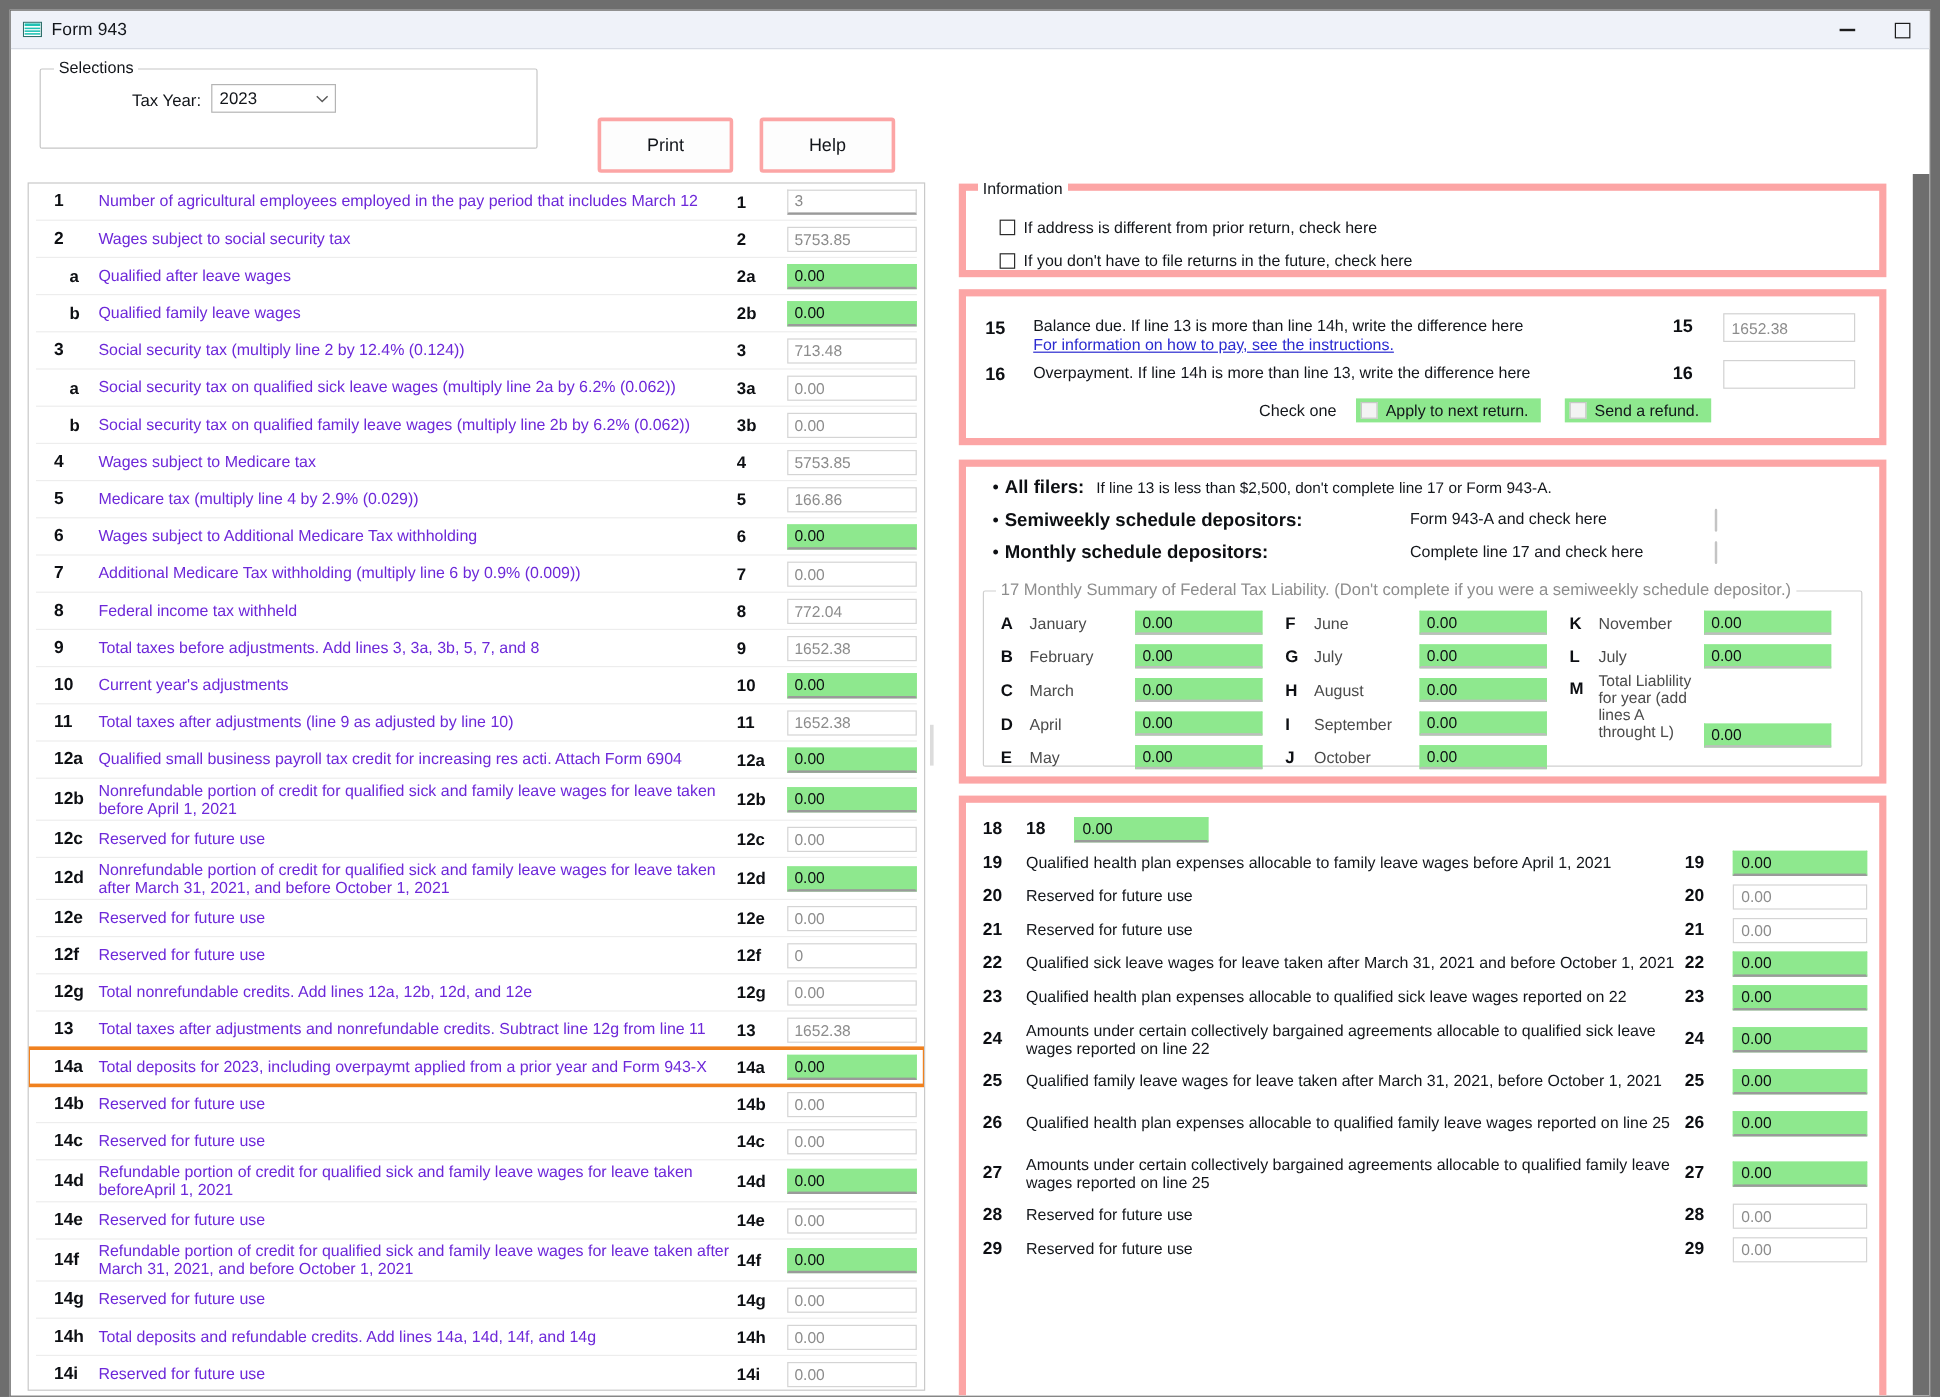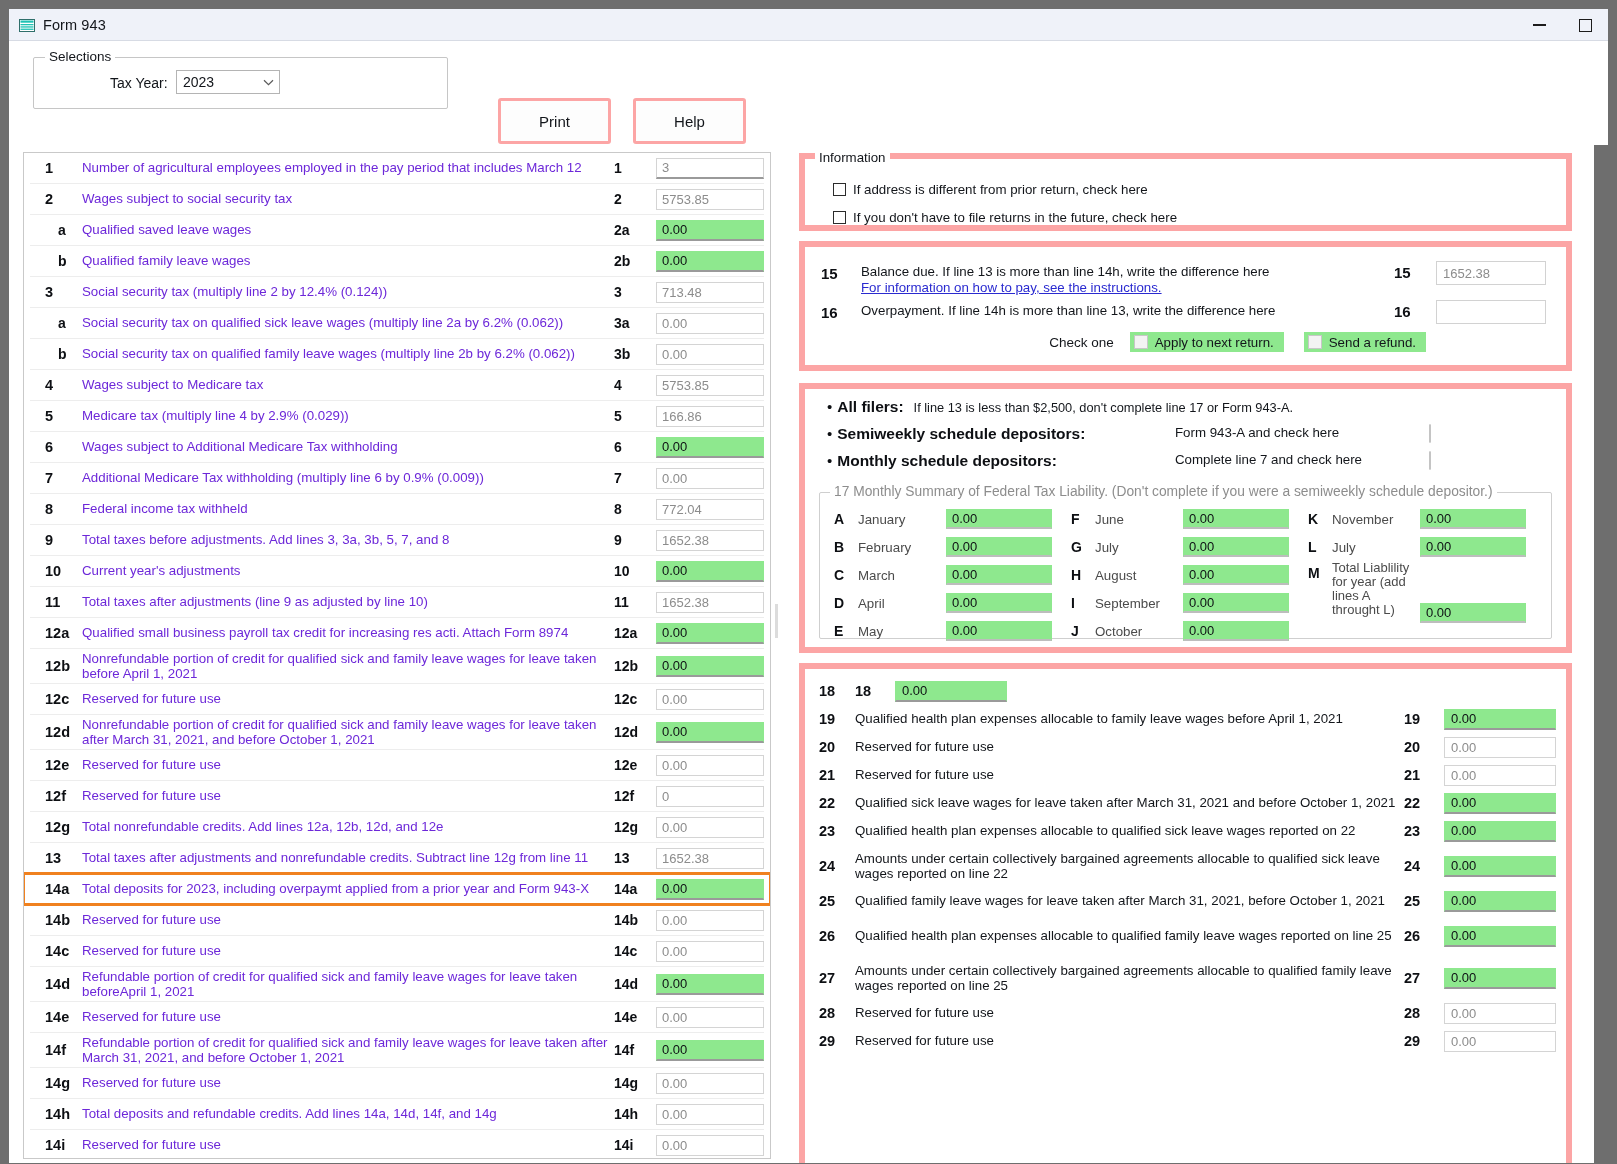--- a/index.html
+++ b/index.html
@@ -56,21 +56,21 @@
   }
   .groupbox > .gb-title {
     position: absolute;
     top: -9px; left: 11px;
     background: #ffffff;
     padding: 0 4px;
     font-size: 13.5px;
     color: #12151a;
     white-space: nowrap;
   }
-  #sel-box { left: 24px; top: 16px; width: 415px; height: 52px; }
+  #sel-box { left: 24px; top: 16px; width: 415px; height: 67px; }
   #sel-label {
     position: absolute; left: 101px; top: 34px;
     font-size: 14px; color: #12151a;
   }
   #taxyear {
     position: absolute; left: 167px; top: 29px;
     width: 104px; height: 24px;
     border: 1px solid #b4b4b4; background: #fff;
     display: flex; align-items: center;
   }
@@ -313,21 +313,21 @@
         <div class="rowsep"></div>
         <div class="frow">
           <div class="fnum">2</div>
           <div class="fdesc">Wages subject to social security tax</div>
           <div class="fcode">2</div>
           <div class="fld">5753.85</div>
         </div>
         <div class="rowsep"></div>
         <div class="frow">
           <div class="fnum sub">a</div>
-          <div class="fdesc">Qualified saved leave wages</div>
+          <div class="fdesc">Qualified after leave wages</div>
           <div class="fcode">2a</div>
           <div class="fld edit">0.00</div>
         </div>
         <div class="rowsep"></div>
         <div class="frow">
           <div class="fnum sub">b</div>
           <div class="fdesc">Qualified family leave wages</div>
           <div class="fcode">2b</div>
           <div class="fld edit">0.00</div>
         </div>
@@ -404,21 +404,21 @@
         <div class="rowsep"></div>
         <div class="frow">
           <div class="fnum">11</div>
           <div class="fdesc">Total taxes after adjustments (line 9 as adjusted by line 10)</div>
           <div class="fcode">11</div>
           <div class="fld">1652.38</div>
         </div>
         <div class="rowsep"></div>
         <div class="frow">
           <div class="fnum">12a</div>
-          <div class="fdesc">Qualified small business payroll tax credit for increasing res acti. Attach Form 8974</div>
+          <div class="fdesc">Qualified small business payroll tax credit for increasing res acti. Attach Form 6904</div>
           <div class="fcode">12a</div>
           <div class="fld edit">0.00</div>
         </div>
         <div class="rowsep"></div>
         <div class="frow tall">
           <div class="fnum">12b</div>
           <div class="fdesc">Nonrefundable portion of credit for qualified sick and family leave wages for leave taken before April 1, 2021</div>
           <div class="fcode">12b</div>
           <div class="fld edit">0.00</div>
         </div>
@@ -588,21 +588,21 @@
         </div>
         <div class="filerline" style="position:relative;">
           <span class="bullet">•</span>
           <span class="filer-strong">Semiweekly schedule depositors:</span>
           <span class="filer-mid">Form 943-A and check here</span>
           <span class="filer-chk"><span class="chkbox flat"></span></span>
         </div>
         <div class="filerline" style="position:relative;">
           <span class="bullet">•</span>
           <span class="filer-strong">Monthly schedule depositors:</span>
-          <span class="filer-mid">Complete line 7 and check here</span>
+          <span class="filer-mid">Complete line 17 and check here</span>
           <span class="filer-chk"><span class="chkbox flat"></span></span>
         </div>
 
         <div id="line17">
           <span class="l17title">17 Monthly Summary of Federal Tax Liability. (Don't complete if you were a semiweekly schedule depositor.)</span>
           <div class="mgrid">
             <div class="mcol" id="mcol1">
                 <div class="mrow">
                   <div class="mletter">A</div>
                   <div class="mname">January</div>

